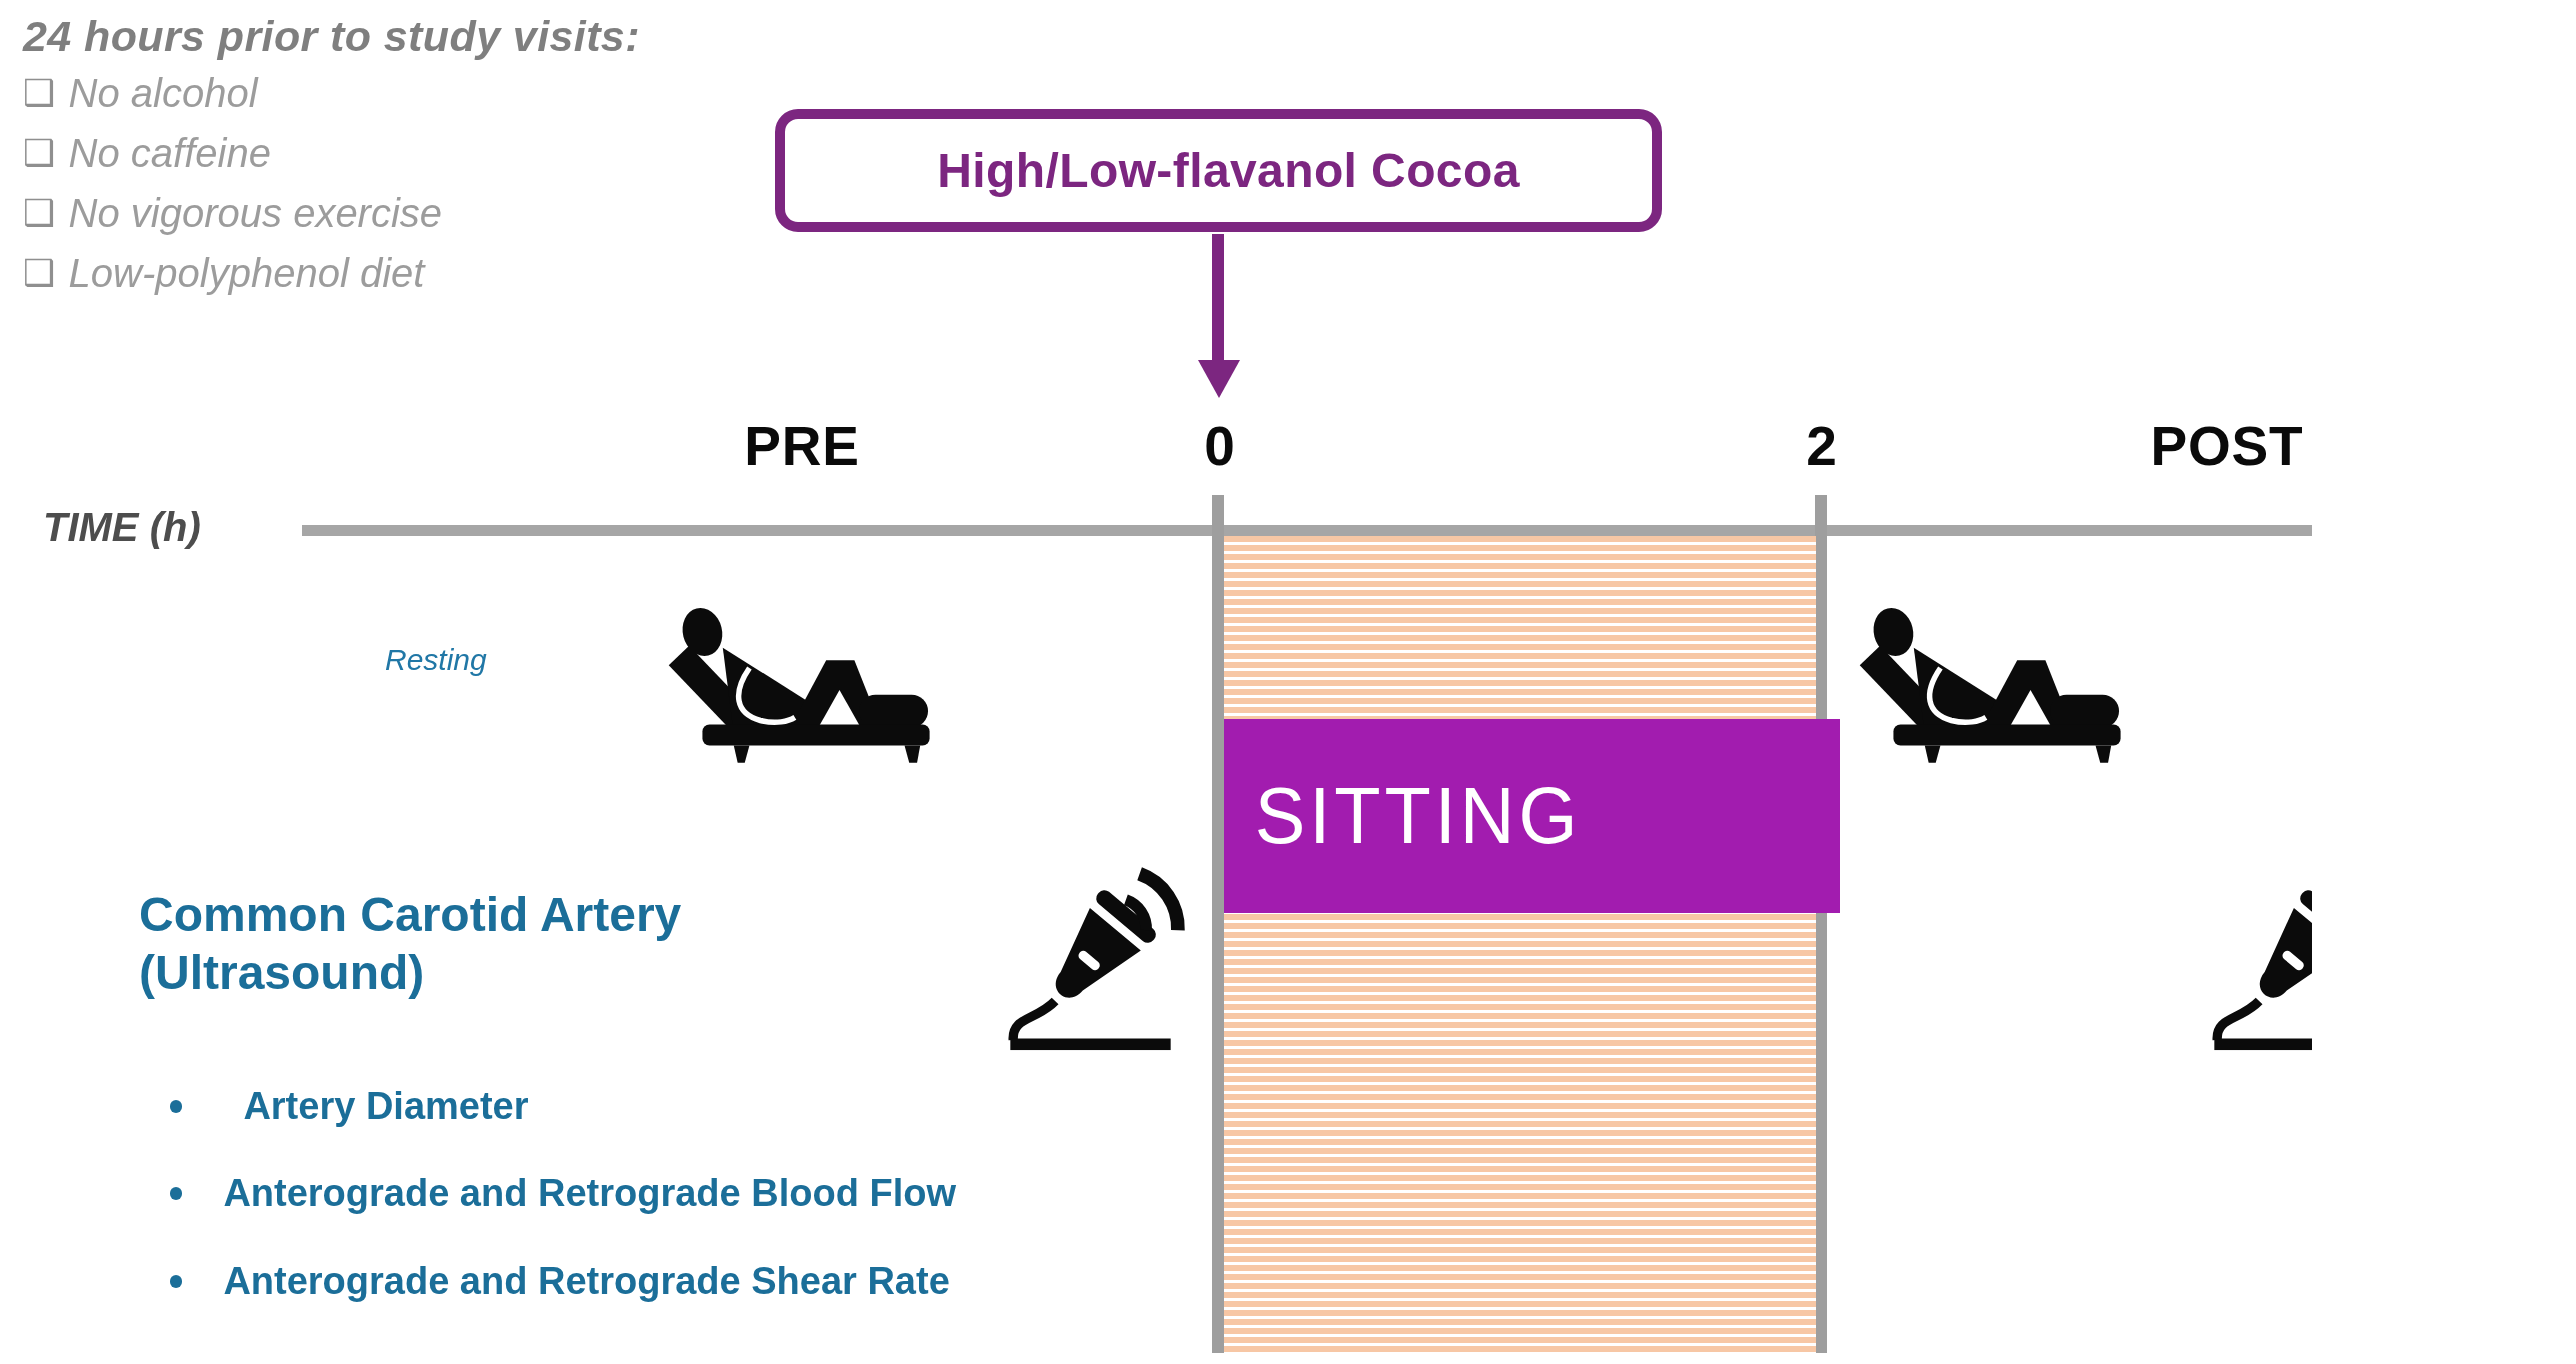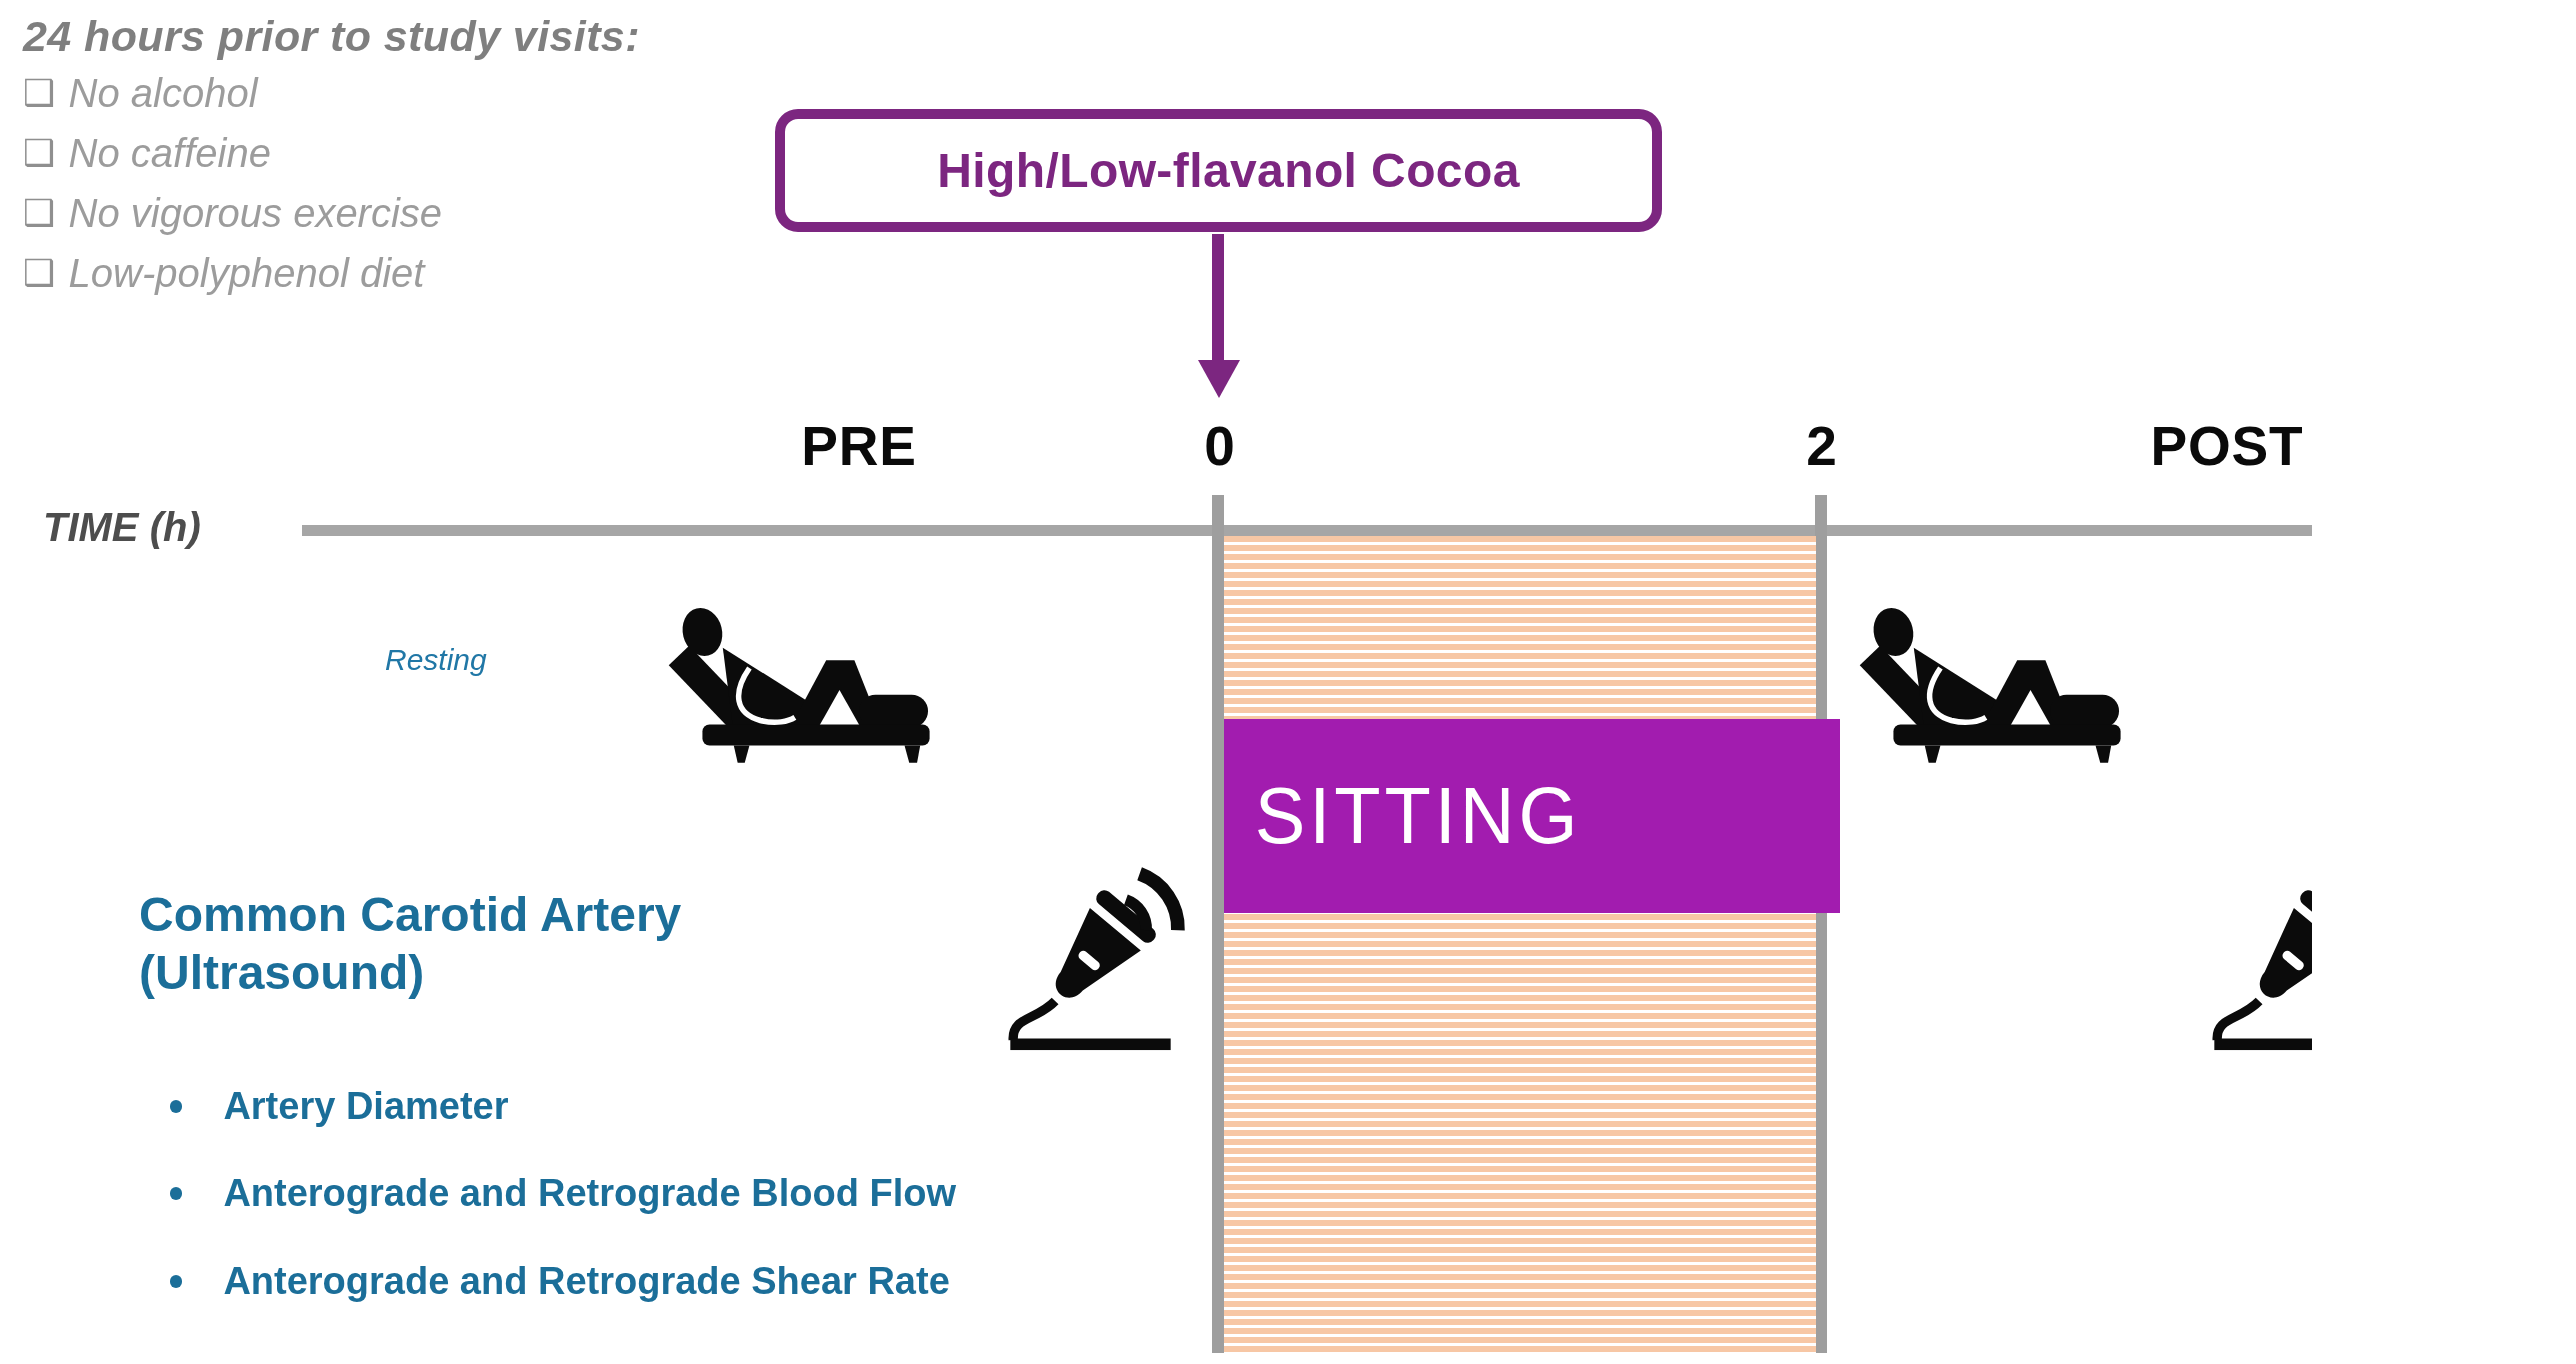--- a/index.html
+++ b/index.html
@@ -32,21 +32,21 @@
   .cocoa-arrowhead{
     position:absolute;left:1198px;top:360px;width:0;height:0;
     border-left:21px solid transparent;border-right:21px solid transparent;
     border-top:38px solid #7C2680;
   }
   
   .marker{
     position:absolute;top:414px;transform:translateX(-50%);
     font-size:55px;font-weight:800;color:#0A0A0A;letter-spacing:0.8px;white-space:nowrap;
   }
-  .marker-pre{left:859px;}
+  .marker-pre{left:802px;}
   .marker-0{left:1220px;}
   .marker-2{left:1822px;}
   .marker-post{left:2227px;}
   .time-axis-label{
     position:absolute;left:43px;top:505px;
     font-size:40px;font-weight:bold;font-style:italic;color:#4D4D4D;white-space:nowrap;
   }
   .axis-line{position:absolute;left:302px;top:525px;width:2229px;height:10.8px;background:#A6A6A6;}
   .axis-arrowhead{
     position:absolute;left:2527px;top:510px;width:0;height:0;
@@ -78,21 +78,21 @@
   .person-pre{left:657px;top:602px;}
   .person-post{left:1848px;top:602px;}
   .probe-icon{position:absolute;width:195px;height:217px;}
   .probe-pre{left:993px;top:865px;}
   .probe-post{left:2197px;top:865px;}
   
   .cca-title{position:absolute;left:139px;color:#1B6E99;font-weight:bold;font-size:48px;white-space:nowrap;}
   .cca-line1{top:875px;margin-top:12px;}
   .cca-line2{top:945px;}
   .bullet-row{position:absolute;left:170px;display:flex;align-items:center;}
-  .bullet-row-1{top:1084px;}
+  .bullet-row-1{top:1084px;gap:20px;}
   .bullet-row-2{top:1171px;}
   .bullet-row-3{top:1259px;}
   .bullet-dot{width:12.4px;height:12.4px;border-radius:50%;background:#1B6E99;margin-right:41px;flex:none;}
   .bullet-text{font-size:38px;font-weight:bold;color:#1B6E99;white-space:nowrap;line-height:45px;}
 </style>
 </head>
 <body>
 
 <div class="stage">
 

